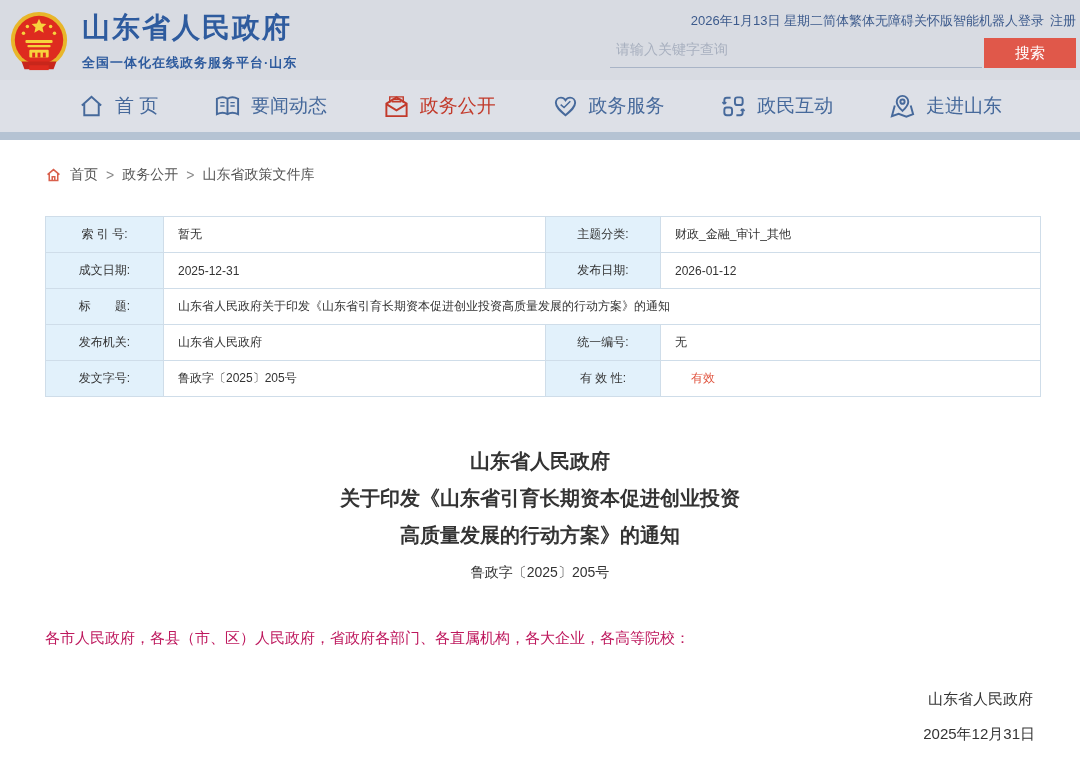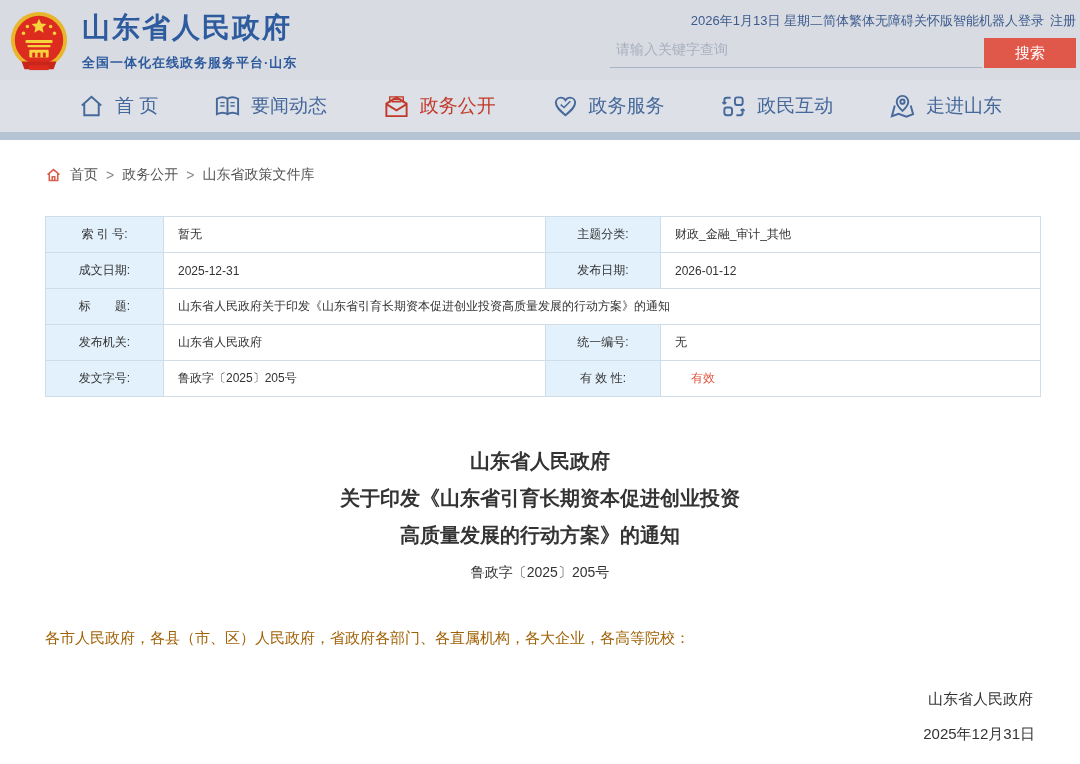--- a/index.html
+++ b/index.html
@@ -47,21 +47,21 @@
   table.meta td { border:1px solid #cfdde9; height:36px; font-size:12px; padding:0 14px;margin-left:31px; }
   td.lbl { background:#e2f1fb; text-align:center; width:118px; padding:0 6px; white-space:pre; }
   td.val { background:#fff; }
   td.val.red { color:#e0543f;padding-left:30px; }
   col.c-l1 { width:118px; } col.c-v1 { width:382px; } col.c-l2 { width:115px; } col.c-v2 { width:380px; }
 
   .doc-title { margin-top:46px; text-align:center; font-size:20px; font-weight:bold;
     color:#333; line-height:37px; }
   .doc-number { text-align:center; font-size:14px; color:#333; margin-top:10px; }
 
-  .doc-body { margin-top:44px; font-size:15px; line-height:1.6; color:#a16207; }
+  .doc-body { margin-top:44px; font-size:15px; line-height:1.6; color:#be185d; }
   .doc-body p.indent { text-indent:2em; margin-top:14px; }
 
   .signature { margin-top:40px; text-align:right; padding-right:0; font-size:15px; color:#333; }
   .signature .sig-org { margin-right:2px; }
   .signature .sig-date { margin-top:16px; }
 </style>
 </head>
 <body>
 
 <div class="header">

